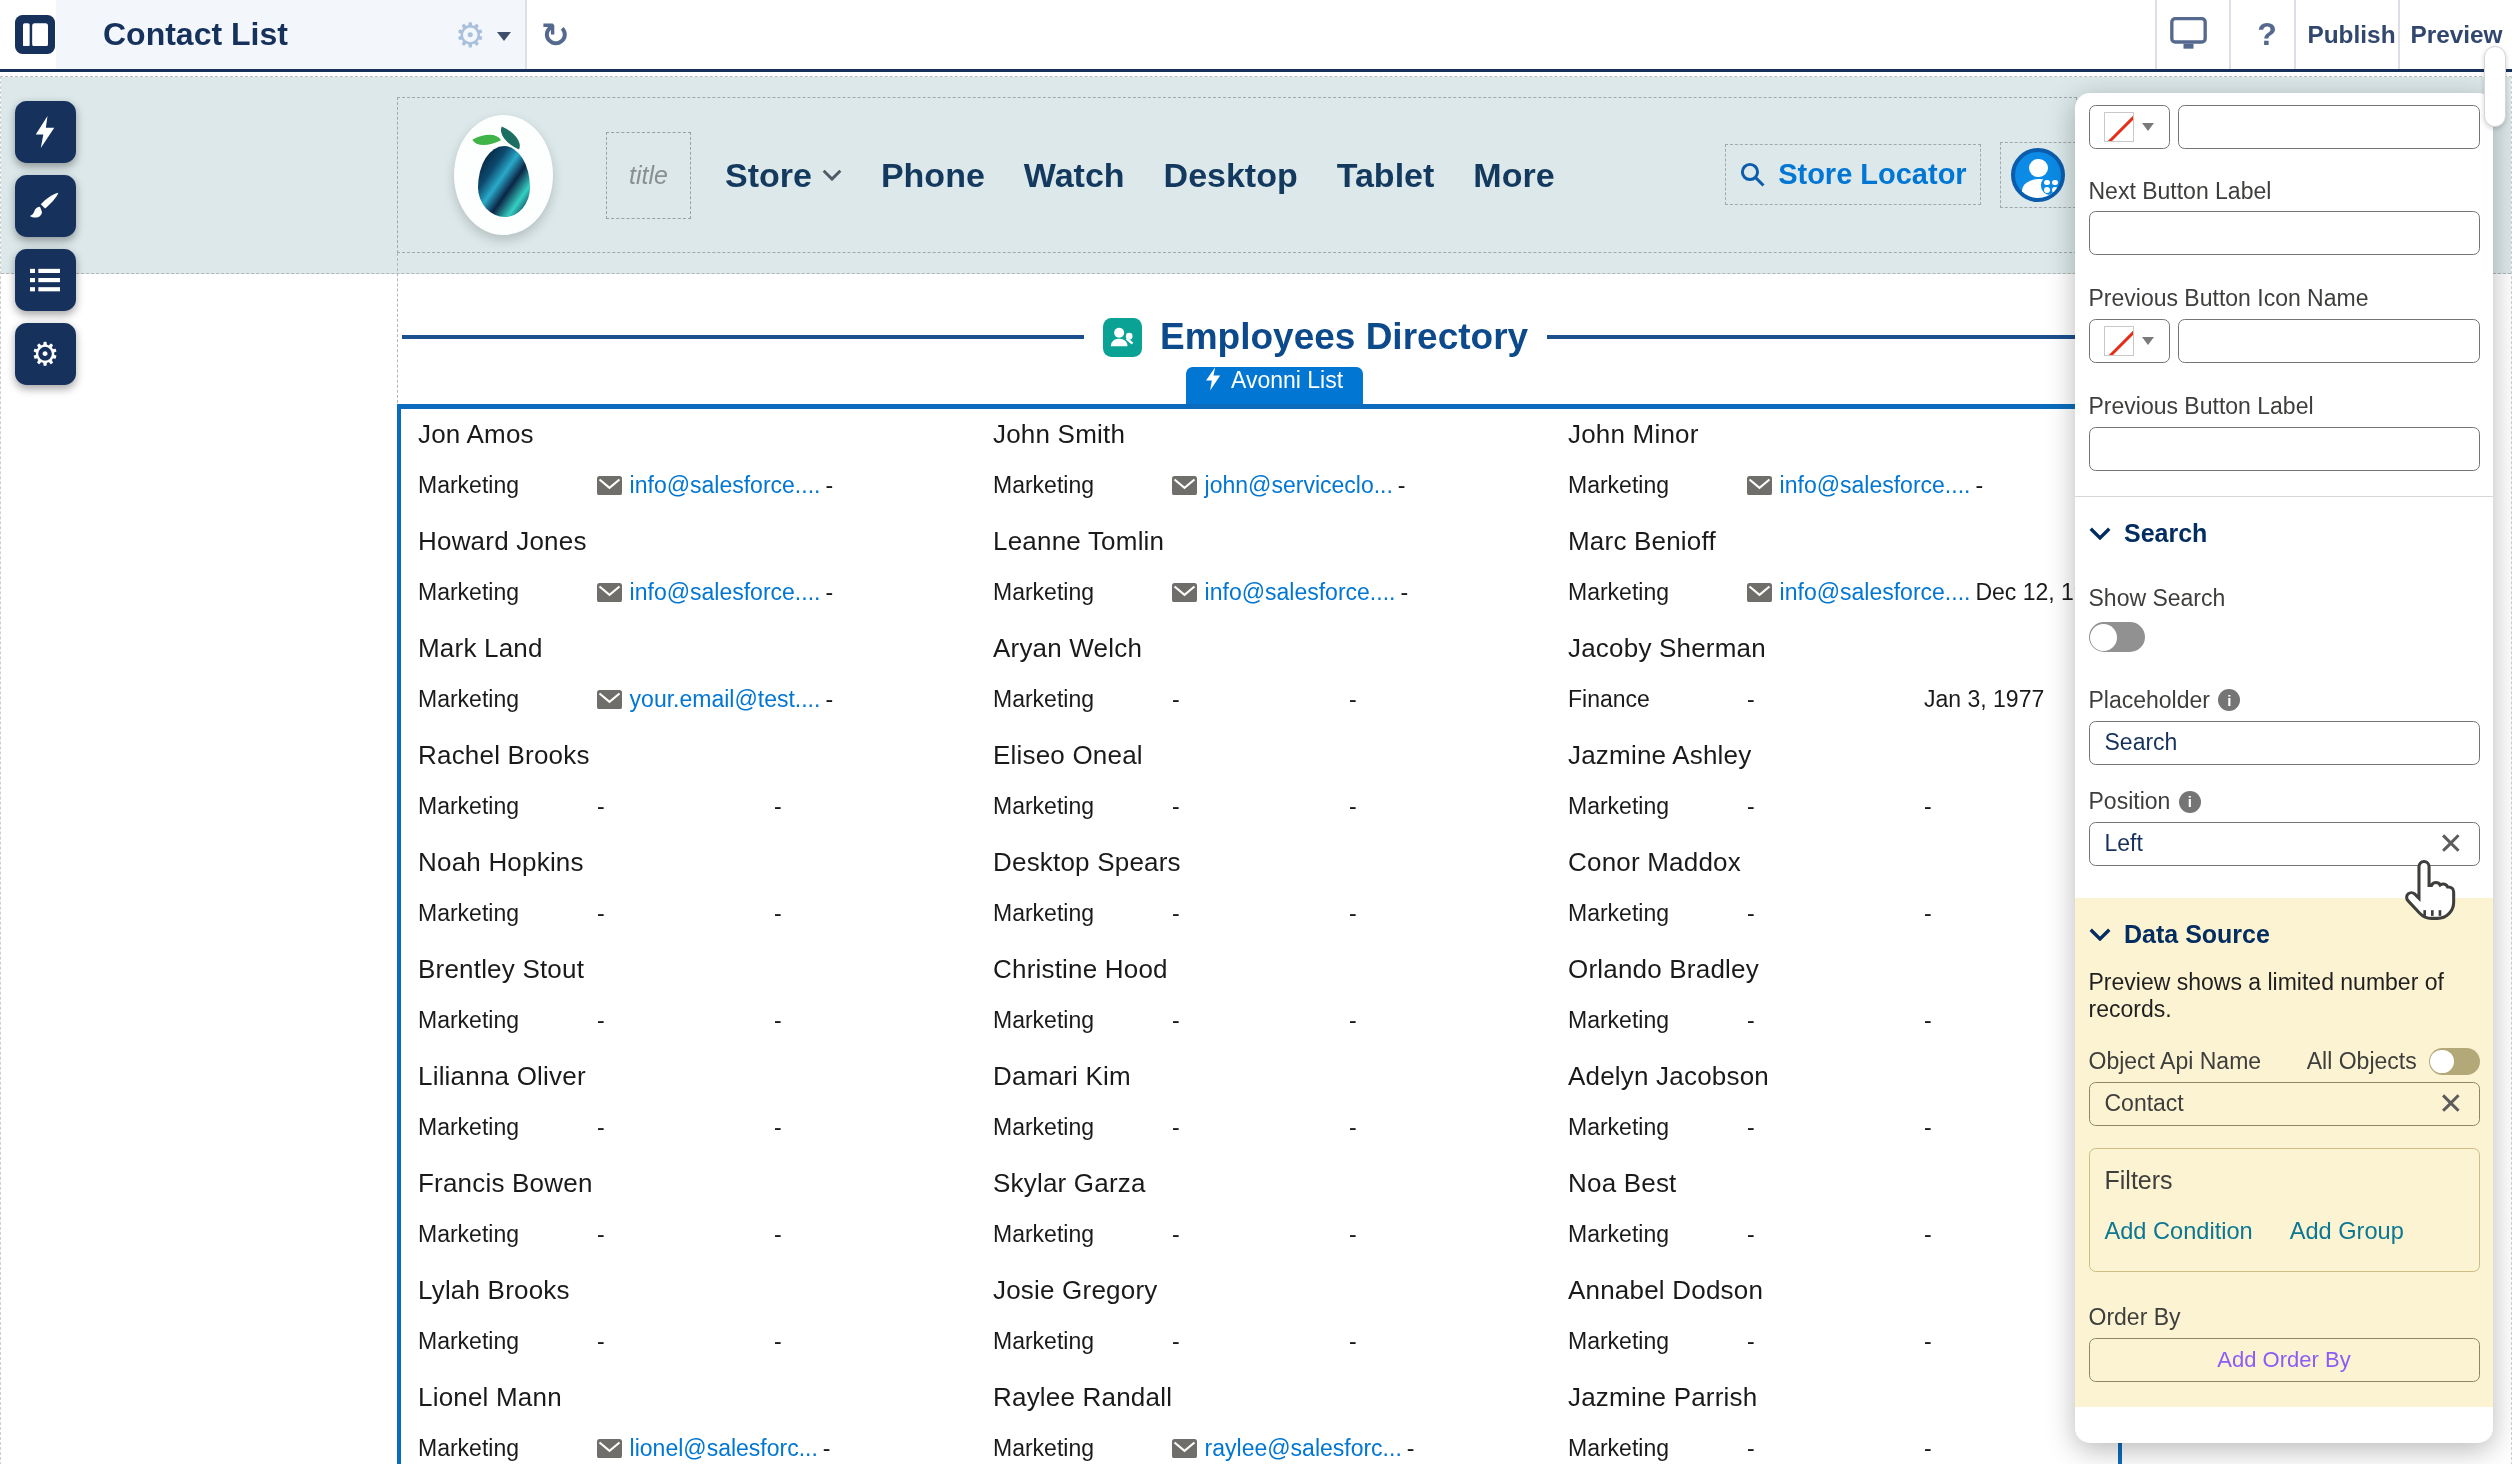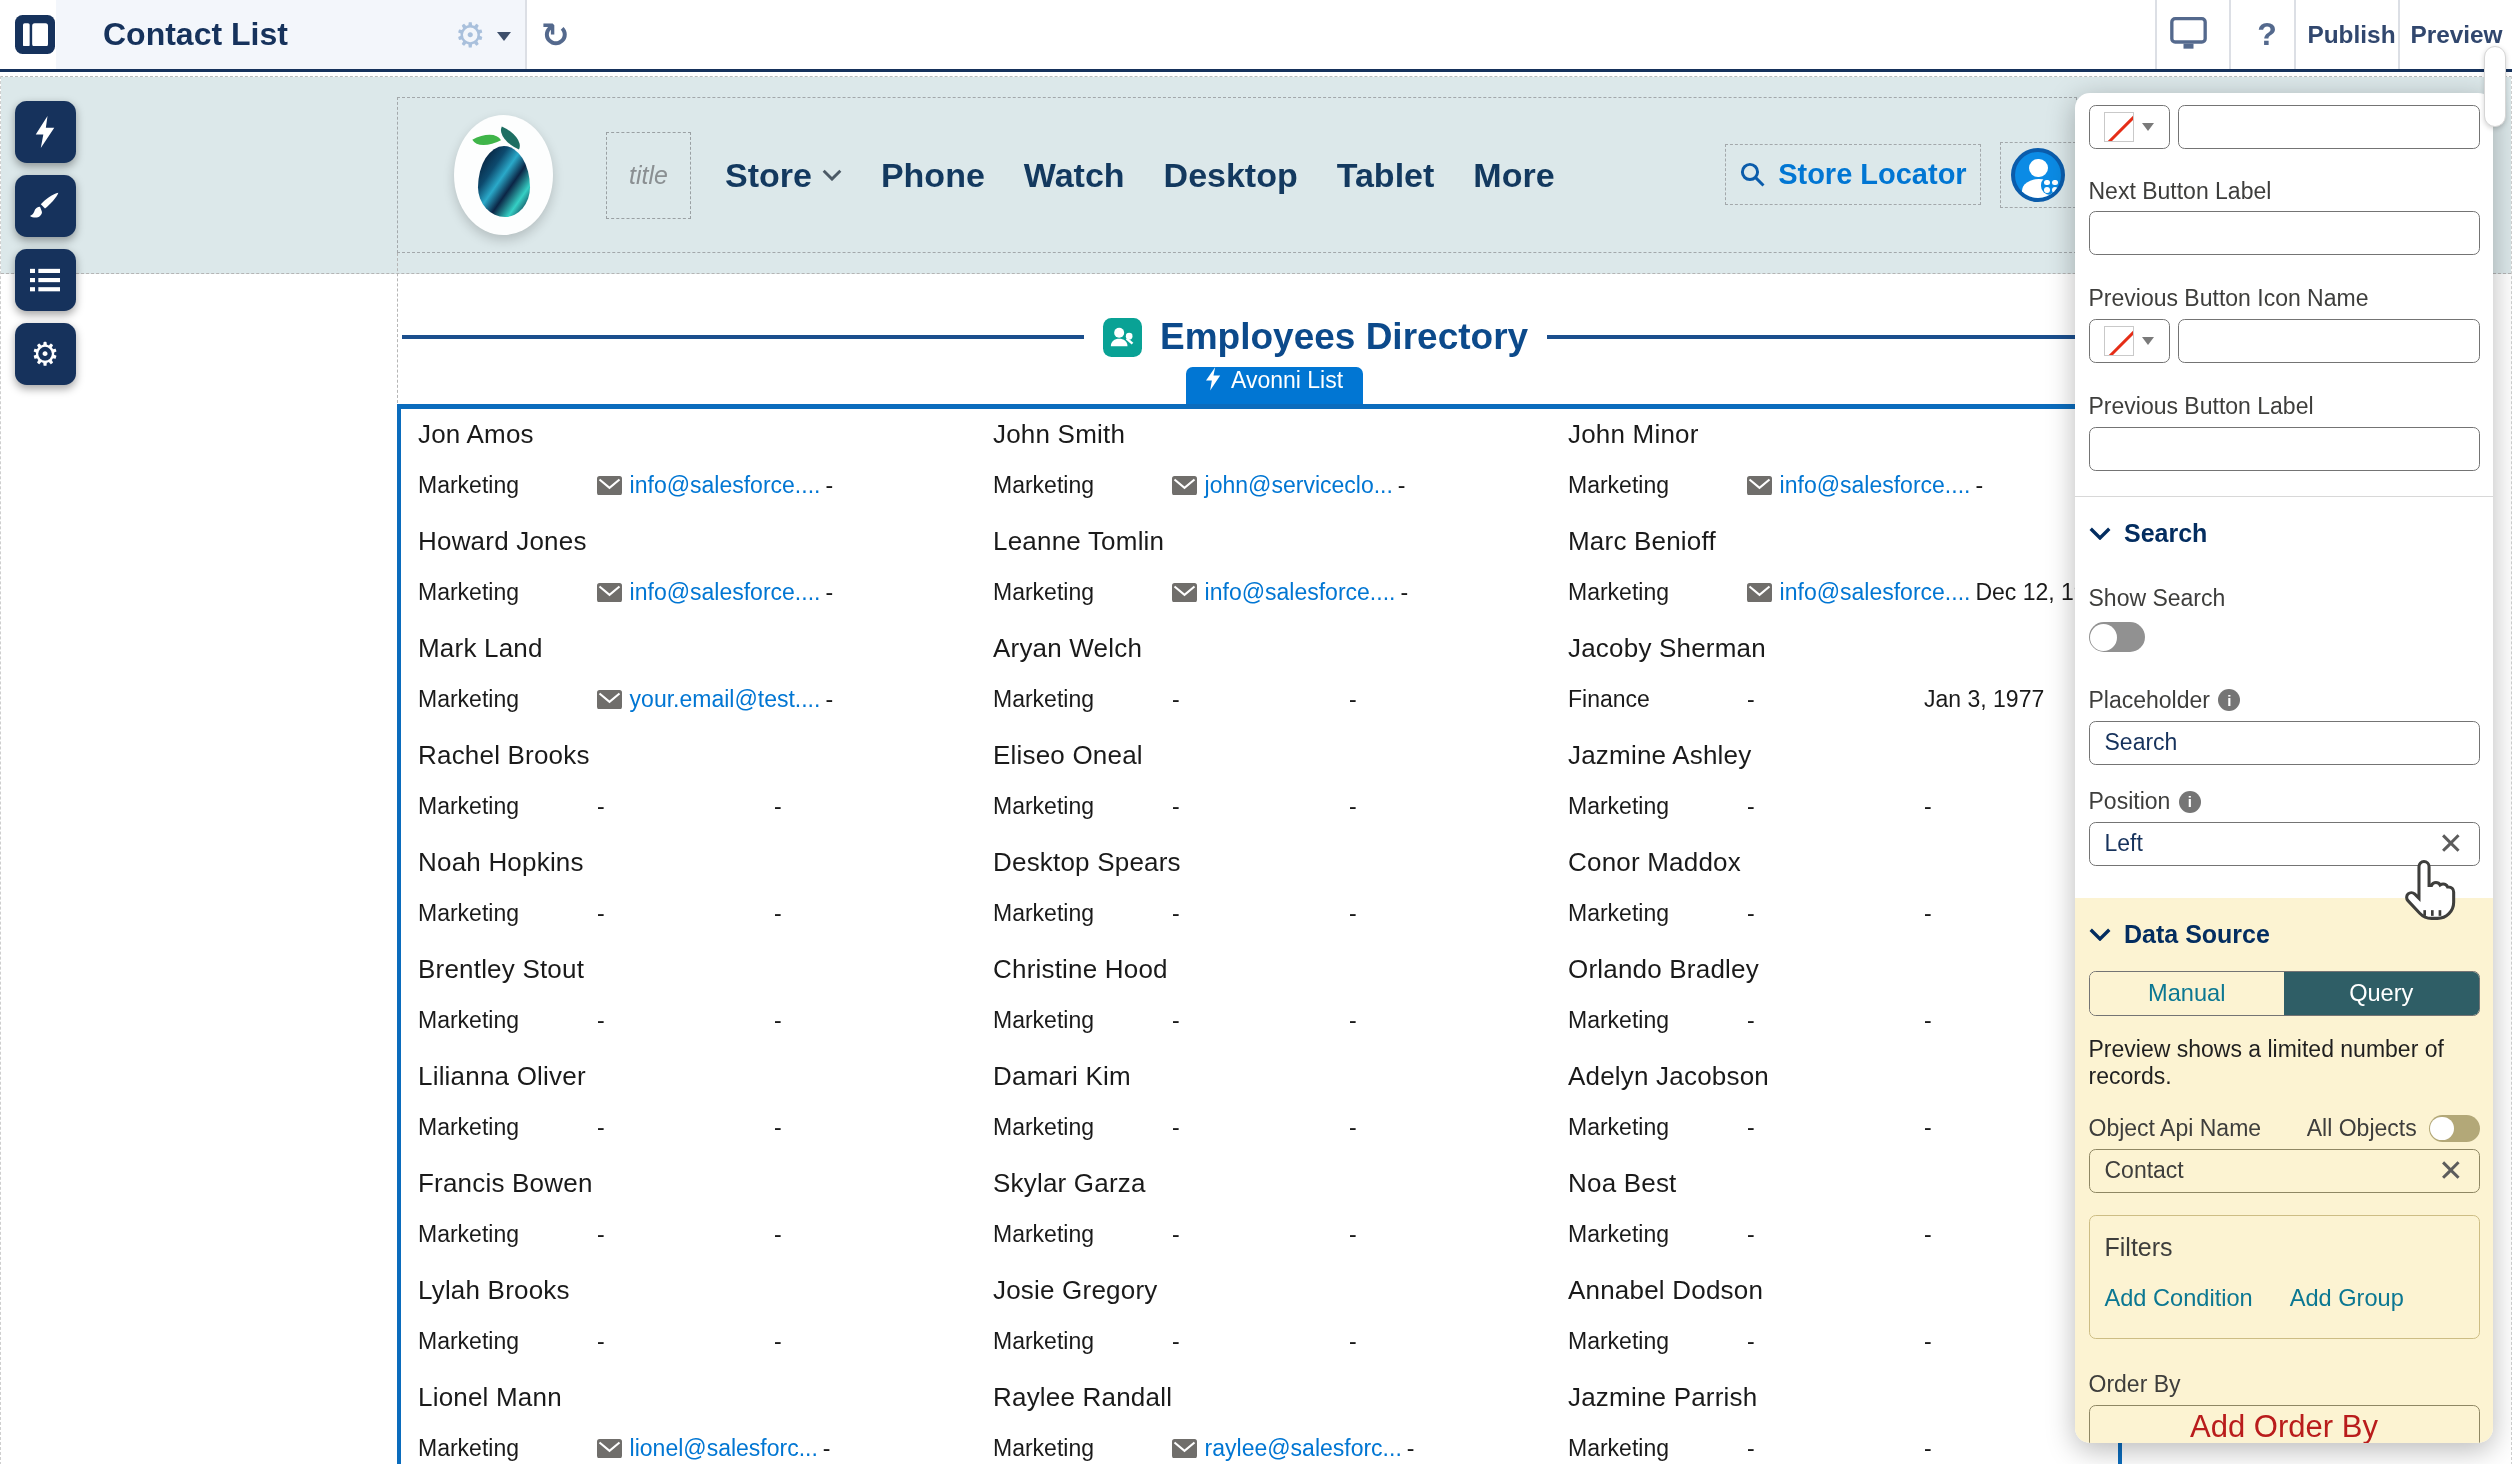--- a/index.html
+++ b/index.html
@@ -133,21 +133,21 @@
     font-size:23.6px; background:#2f5e66; }
   .note { margin-top:20px; font-size:23px; color:#1f1f1f; }
   .obj-row { margin-top:25px; display:flex; align-items:center; justify-content:space-between; }
   .obj-right { display:flex; align-items:center; gap:11.8px; font-size:23px; color:#3e3e3c; }
   .yinput { height:44px; border:1.3px solid #8f8764; border-radius:6.7px; font-size:23px; color:#3e3e3c;
     padding:0 15px; display:flex; align-items:center; justify-content:space-between; margin-top:6.7px; }
   .filters-box { margin-top:22px; border:1.3px solid #cdbd84; border-radius:6.7px; padding:17px 15px 26px; }
   .filters-title { font-size:25px; color:#3e3e3c; }
   .filters-links { margin-top:23.6px; display:flex; gap:37px; font-size:23.6px; color:#0b7792; }
   .addorder-btn { margin-top:6.7px; height:44px; border:1.3px solid #8f8764; border-radius:6.7px;
-    display:flex; align-items:center; justify-content:center; font-size:31px; color:#b91c1c; }
+    display:flex; align-items:center; justify-content:center; font-size:22px; color:#8b5cf6; }
 
   
   .scroll-thumb { position:absolute; left:2484px; top:46px; width:22px; height:81px; background:#fff;
     border:0.8px solid #d6d6d6; border-radius:11px; box-shadow:0 1.7px 5px rgba(0,0,0,.18); z-index:45; }
 
   .cursor { position:absolute; left:2398px; top:860px; z-index:60; }
 </style>
 </head>
 <body>
 
@@ -628,24 +628,20 @@
     </div>
 
     <div class="yellow">
       <div class="sec-head">
         <svg width="22" height="13.5" viewBox="0 0 26 16">
           <polyline points="2,2 13,13 24,2" fill="none" stroke="#032d60" stroke-width="4"></polyline>
         </svg>
         <span>Data Source</span>
       </div>
 
-      <div class="seg">
-        <div class="seg-manual">Manual</div>
-        <div class="seg-query">Query</div>
-      </div>
 
       <div class="note">Preview shows a limited number of records.</div>
 
       <div class="obj-row">
         <div class="p-label">Object Api Name</div>
         <div class="obj-right">
           <span>All Objects</span>
           <div class="toggle olive">
               <div class="knob"></div>
             </div>

